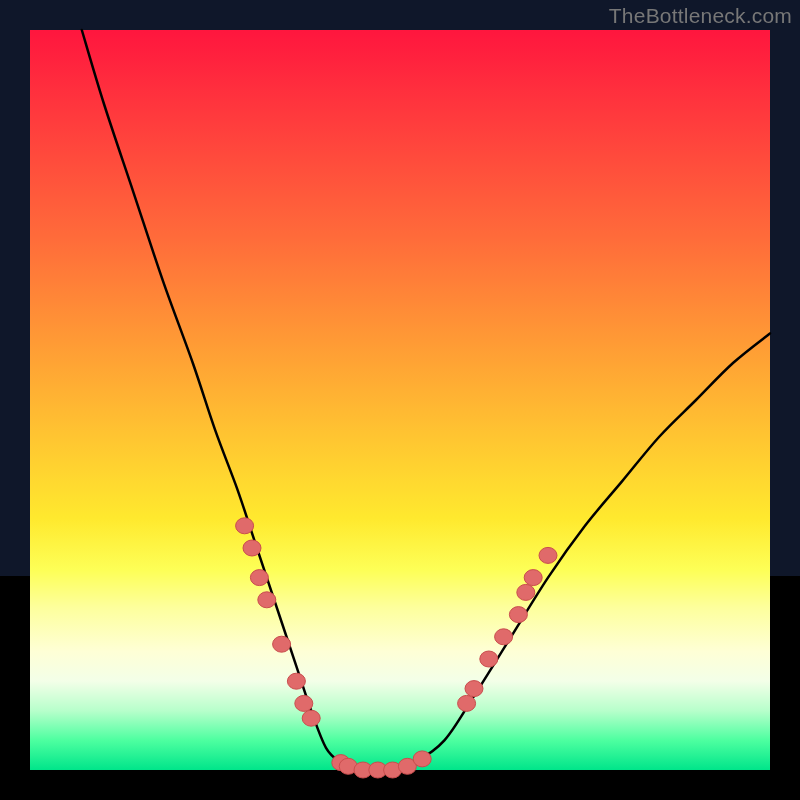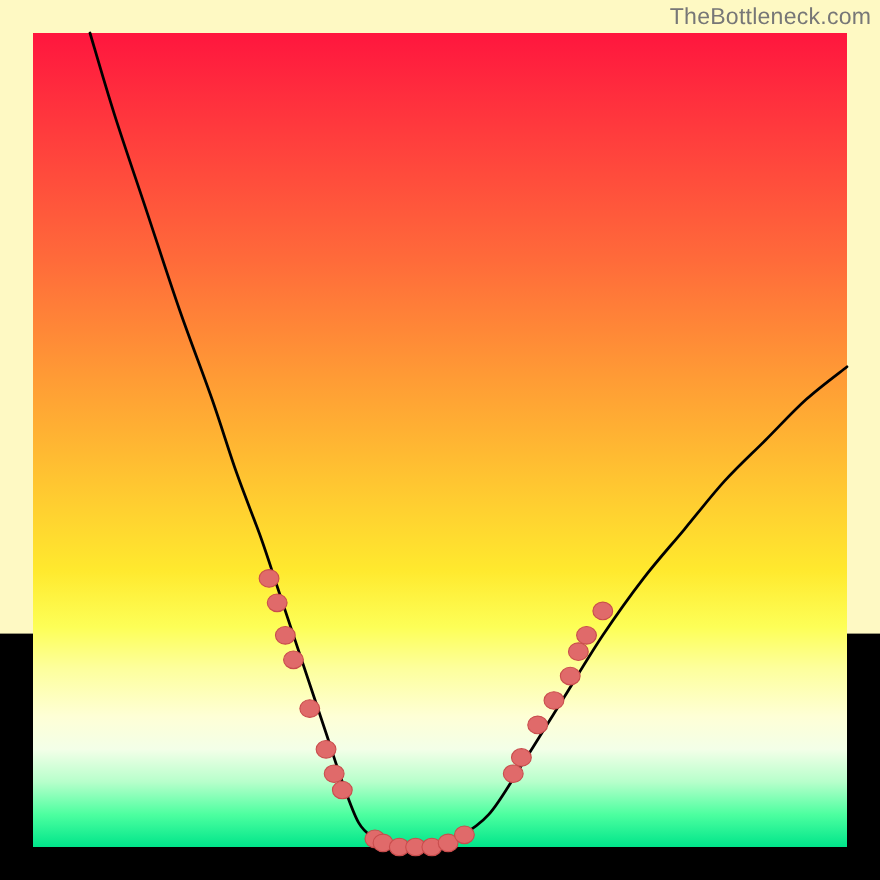--- a/index.html
+++ b/index.html
@@ -10,21 +10,21 @@
     overflow: hidden;
     background: #000;
     font-family: Arial, Helvetica, sans-serif;
   }
   .frame {
     position: absolute;
     left: 0;
     top: 0;
     width: 800px;
     height: 576px;
-    background: #fef9c3;
+    background: #0f172a;
   }
   .plot {
     position: absolute;
     left: 30px;
     top: 30px;
     width: 740px;
     height: 740px;
     background: linear-gradient(to bottom,
       #ff163e 0%,
       #ff3b3d 12%,

